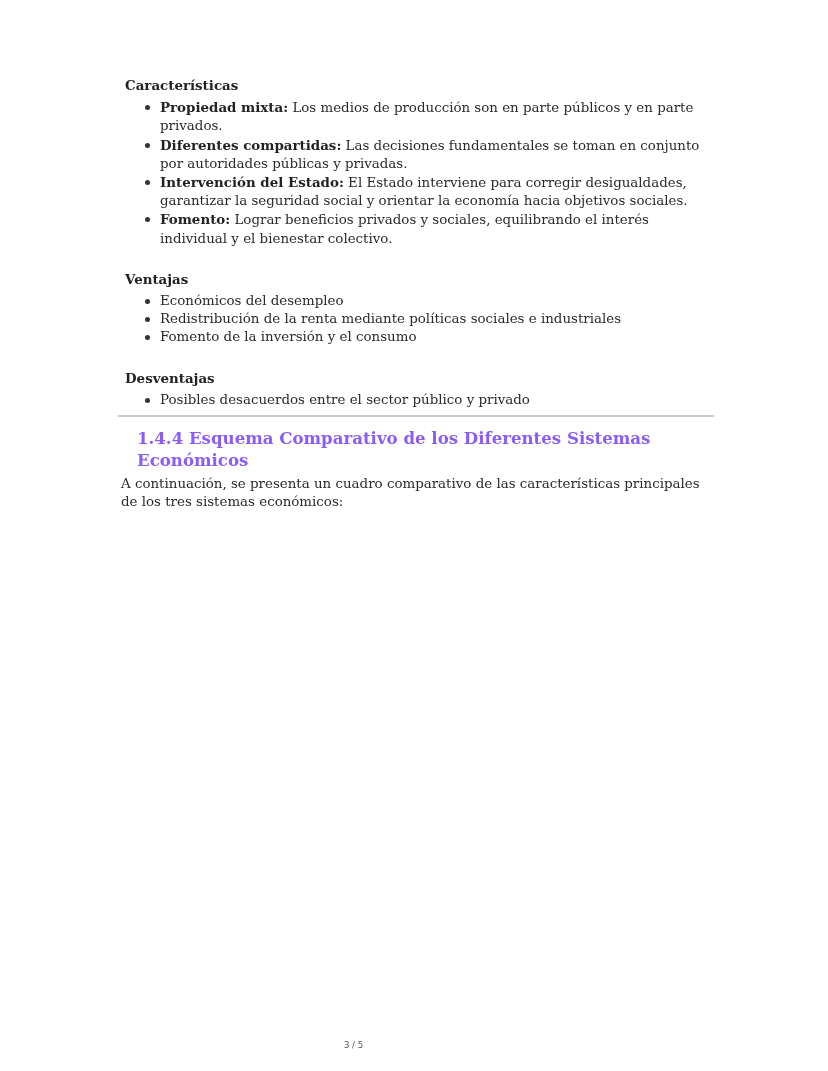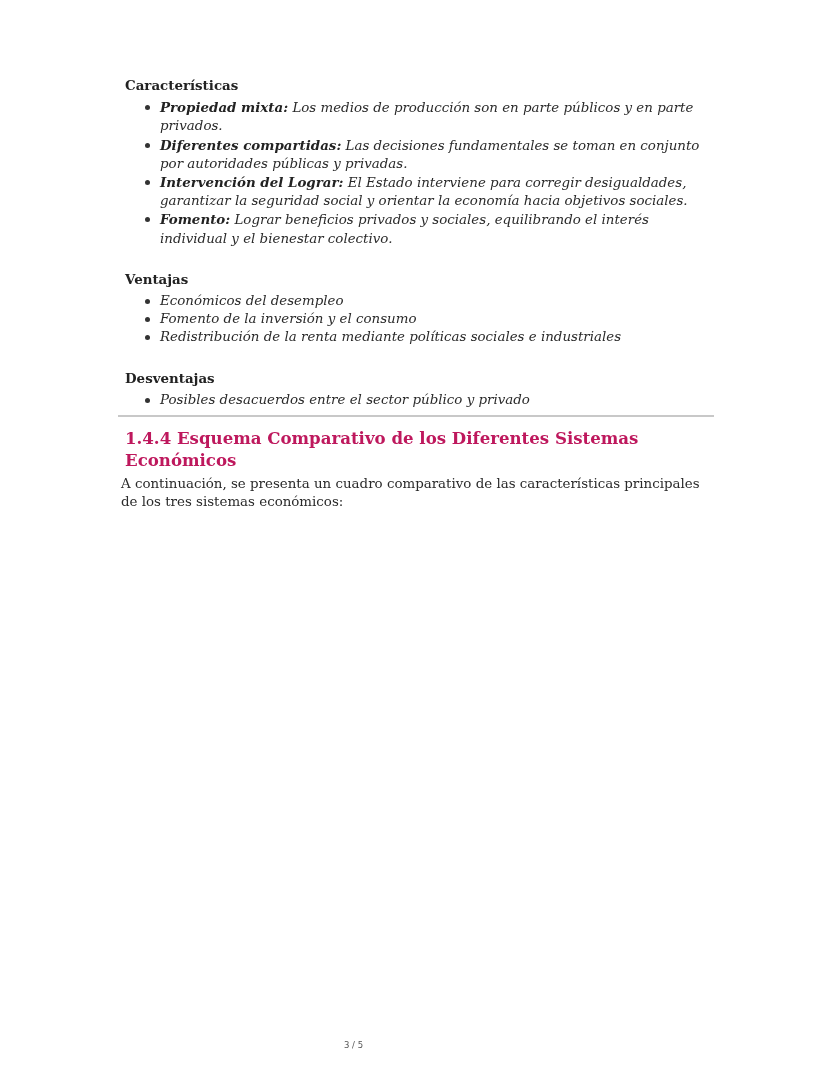--- a/index.html
+++ b/index.html
@@ -7,61 +7,61 @@
     width: 828px; height: 1071px; position: relative; overflow: hidden;
     font-family: "DejaVu Serif", "Liberation Serif", serif;
     color: #2a2a2a;
   }
   .content {
     position: absolute; left: 121px; top: 72px; width: 590px;
     font-size: 13.4px; line-height: 18.2px;
   }
   .subhead { font-weight: bold; color: #222; margin: 4px; }
   ul { margin: 0; padding-left: 39px; list-style: none; }
-  li { position: relative; font-style: italic; }
+  li { position: relative; }
   li::before {
     content: ""; position: absolute; left: -15px; top: 7px;
     width: 5px; height: 5px; border-radius: 50%; background: #333;
   }
   .term { font-weight: bold; color: #222; }
   .gap { height: 18px; }
   hr.rule {
     border: none; border-top: 2px solid #c8c8c8; margin: 6px -3px 10px -3px;
   }
   h3.section {
-    font-size: 16.6px; font-weight: bold; margin: 0 0 4px 4px; color: #be185d;
+    font-size: 16.6px; font-weight: bold; margin: 0 0 4px 16px; color: #8b5cf6;
     line-height: 22px;
   }
   p.intro { margin: 0; }
   .footer {
     position: absolute; left: 0; width: 707px; top: 1040px;
     text-align: center; font-family: "DejaVu Sans", sans-serif;
     font-size: 8.5px; color: #555;
   }
 </style>
 </head>
 <body>
 
 <div class="content">
 
   <p class="subhead">Características</p>
   <ul>
     <li><span class="term">Propiedad mixta:</span><span> Los medios de producción son en parte públicos y en parte privados.</span></li>
     <li><span class="term">Diferentes compartidas:</span><span> Las decisiones fundamentales se toman en conjunto por autoridades públicas y privadas.</span></li>
-    <li><span class="term">Intervención del Lograr:</span><span> El Estado interviene para corregir desigualdades, garantizar la seguridad social y orientar la economía hacia objetivos sociales.</span></li>
+    <li><span class="term">Intervención del Estado:</span><span> El Estado interviene para corregir desigualdades, garantizar la seguridad social y orientar la economía hacia objetivos sociales.</span></li>
     <li><span class="term">Fomento:</span><span> Lograr beneficios privados y sociales, equilibrando el interés individual y el bienestar colectivo.</span></li>
   </ul>
 
   <div class="gap"></div>
 
   <p class="subhead">Ventajas</p>
   <ul>
     <li>Económicos del desempleo</li>
+    <li>Redistribución de la renta mediante políticas sociales e industriales</li>
     <li>Fomento de la inversión y el consumo</li>
-    <li>Redistribución de la renta mediante políticas sociales e industriales</li>
   </ul>
 
   <div class="gap"></div>
 
   <p class="subhead">Desventajas</p>
   <ul>
     <li>Posibles desacuerdos entre el sector público y privado</li>
   </ul>
 
   <hr class="rule">

